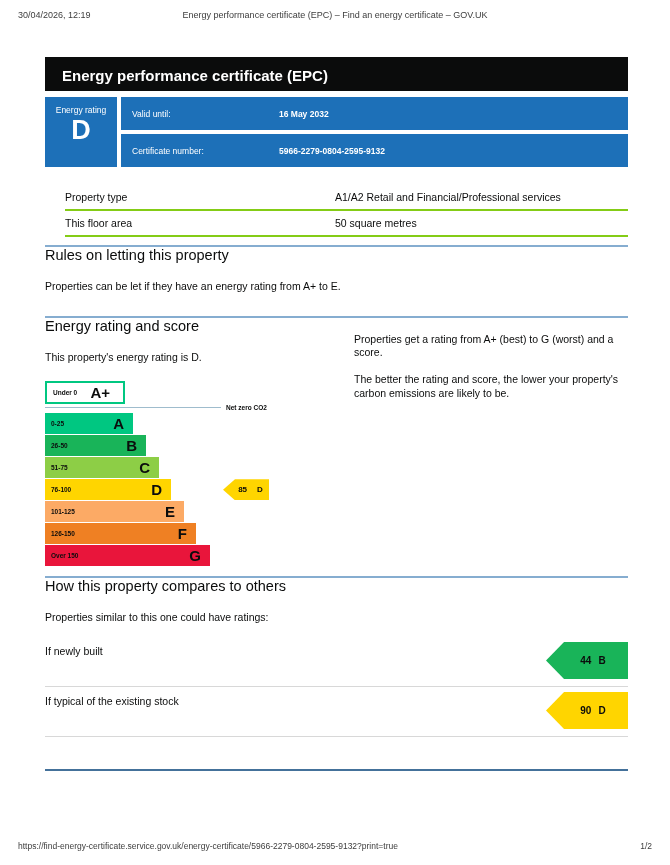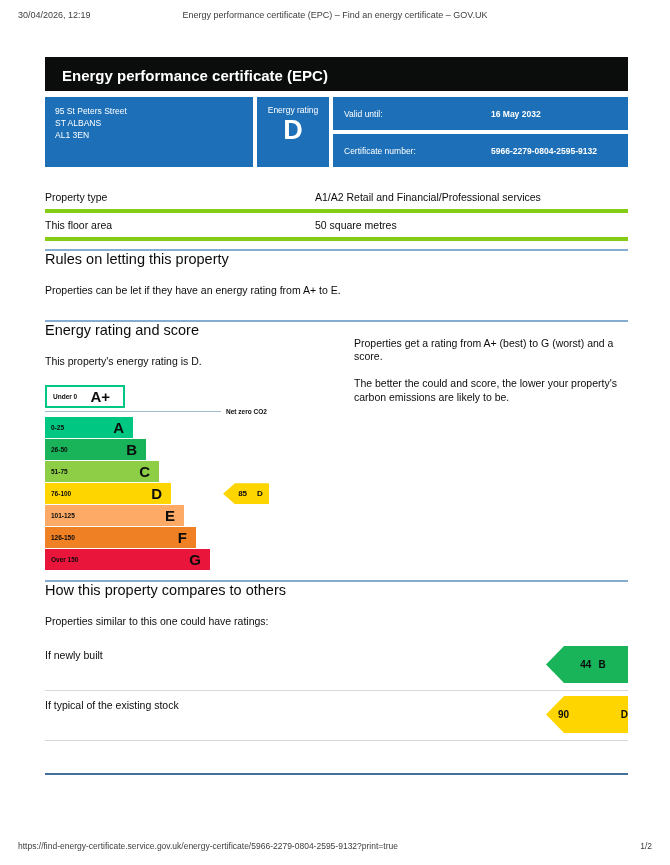--- a/index.html
+++ b/index.html
@@ -35,21 +35,21 @@
   .address-box { width:208px; padding:9px 10px; font-size:8.5px; line-height:1.4; }
   .rating-box { width:72px; text-align:center; font-size:8.5px; padding-top:8px; }
   .rating-box .big-letter { font-size:27px; font-weight:bold; line-height:1; margin-top:2px; }
   .validity-col { flex:1; display:flex; flex-direction:column; gap:4px; }
   .validity-row { flex:1; display:flex; align-items:center; font-size:8.5px; padding-left:11px;gap:47px; }
   .validity-row .v-label { width:100px; }
   .validity-row .v-value { font-weight:bold; }
 
   
   .details-table { margin-top:18px; font-size:10.5px; }
-  .details-row { display:flex; padding:6px 0 6px; border-bottom:4px solid #84cc16; }
+  .details-row { display:flex; padding:6px 0 6px; border-bottom:2px solid #84cc16;margin-left:20px; }
   .details-row .d-label { width:270px; }
 
   hr.rule-blue { border:none; border-top:2px solid #86add0; }
   hr.rule-blue-dark { border:none; border-top:2px solid #44719a; }
   .rule-1 { margin-top:8px; }
   .rule-2 { margin-top:22px; }
   .rule-3 { margin-top:9px; }
   .rule-4 { margin-top:32px; }
 
   .section-heading { font-size:14.5px; font-weight:normal; }
@@ -99,25 +99,20 @@
   <span class="ph-title">Energy performance certificate (EPC) – Find an energy certificate – GOV.UK</span>
 </header>
 
 <main>
 
   <div class="banner">
     <span>Energy performance certificate (EPC)</span>
   </div>
 
   <div class="summary-row">
-    <div class="blue-box address-box">
-      <div>95 St Peters Street</div>
-      <div>ST ALBANS</div>
-      <div>AL1 3EN</div>
-    </div>
     <div class="blue-box rating-box">
       <div>Energy rating</div>
       <div class="big-letter">D</div>
     </div>
     <div class="validity-col">
       <div class="blue-box validity-row">
         <span class="v-label">Valid until:</span>
         <span class="v-value">16 May 2032</span>
       </div>
       <div class="blue-box validity-row">
@@ -204,40 +199,40 @@
           <div class="band-row">
             <div class="band-bar" style="width: 165px; background: rgb(233, 21, 59);">
               <span class="band-range">Over 150</span>
               <span class="band-letter">G</span>
             </div>
           </div>
         </div>
     </div>
     <div class="col-right">
       <p class="para">Properties get a rating from A+ (best) to G (worst) and a score.</p>
-      <p class="para">The better the could and score, the lower your property's carbon emissions are likely to be.</p>
+      <p class="para">The better the rating and score, the lower your property's carbon emissions are likely to be.</p>
     </div>
   </div>
 
   <hr class="rule-blue rule-3">
 
   <h2 class="section-heading">How this property compares to others</h2>
   <p class="para">Properties similar to this one could have ratings:</p>
 
   <div class="compare-rows" id="compare-rows">
       <div class="compare-row">
         <span class="compare-label">If newly built</span>
         <div class="compare-arrow" style="background: rgb(25, 180, 89);">
           <span>44</span>
           <span>B</span>
         </div>
       </div>
       <div class="compare-row">
         <span class="compare-label">If typical of the existing stock</span>
-        <div class="compare-arrow" style="background: rgb(255, 213, 0); justify-content: space-between;">
+        <div class="compare-arrow" style="background: rgb(255, 213, 0);">
           <span>90</span>
           <span>D</span>
         </div>
       </div>
     </div>
 
   <hr class="rule-blue-dark rule-4">
 
 </main>
 

